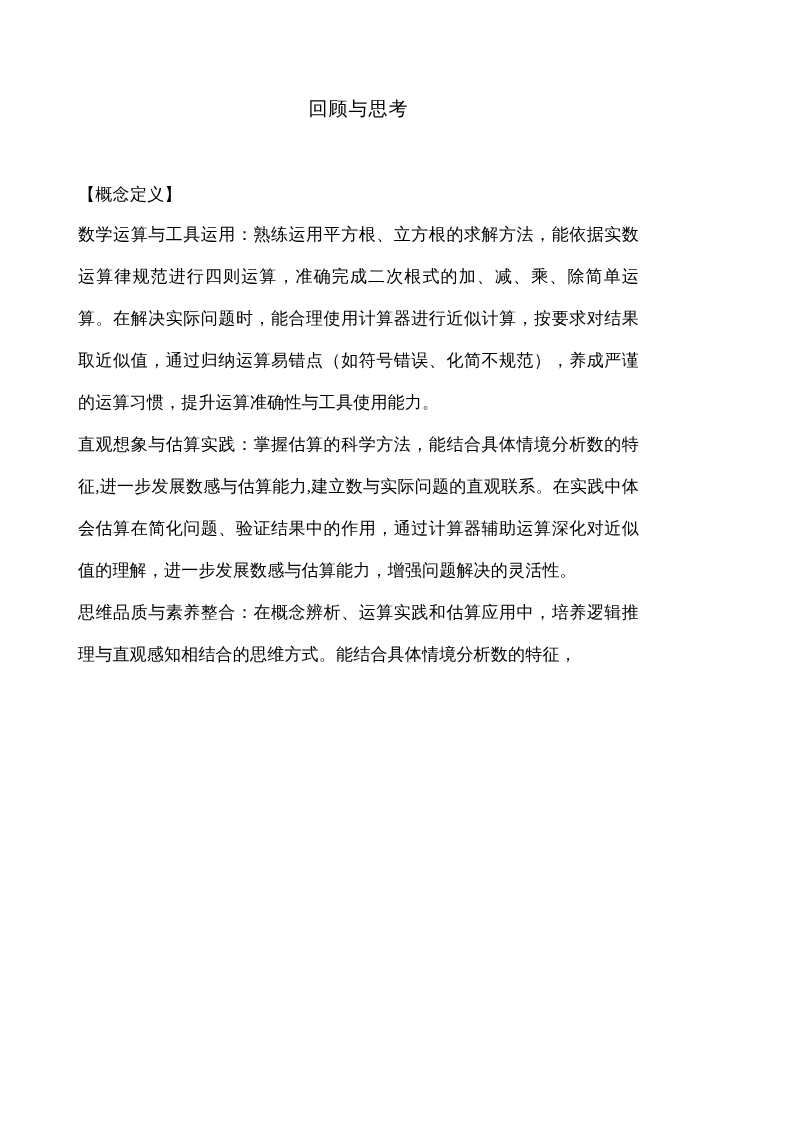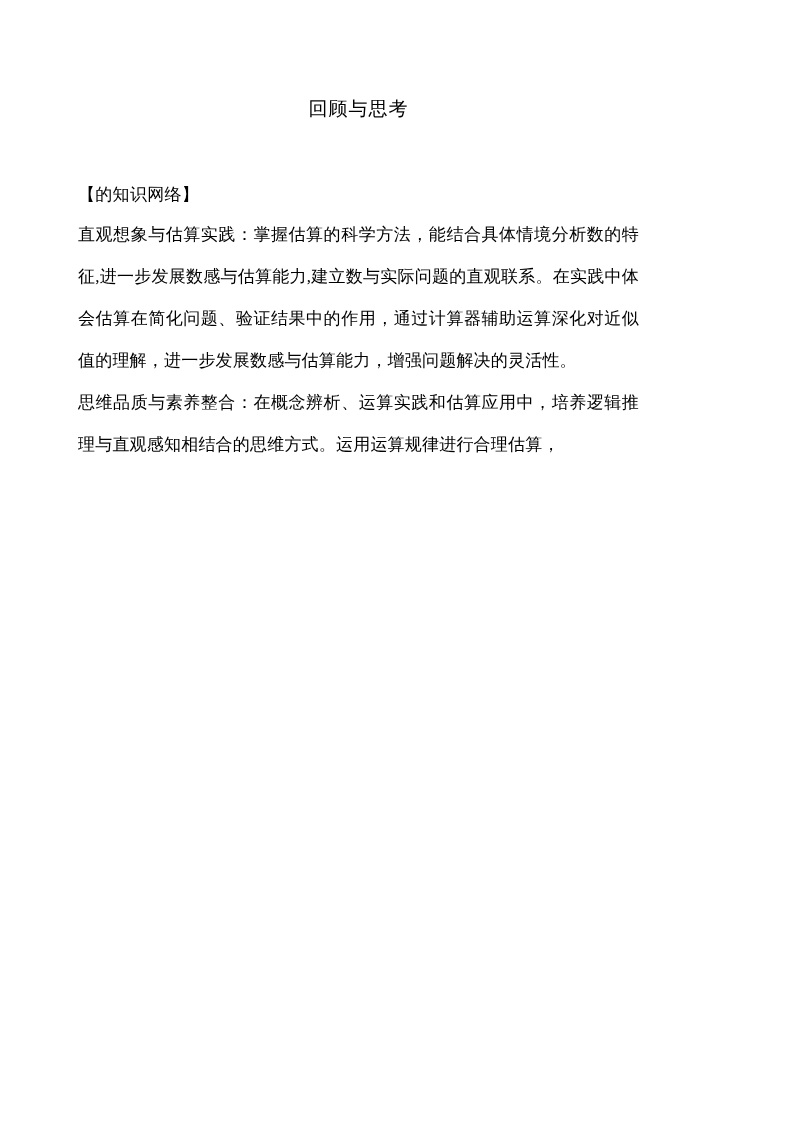--- a/index.html
+++ b/index.html
@@ -52,18 +52,19 @@
     margin-top: 0;
   }
 </style>
 </head>
 <body>
 
 <div class="page">
 
   <h1 class="doc-title">回顾与思考</h1>
 
-  <div class="section-heading">【的知识网络】</div>
+  <div class="section-heading">【概念定义】</div>
 
+  <p class="para">数学运算与工具运用：熟练运用平方根、立方根的求解方法，能依据实数运算律规范进行四则运算，准确完成二次根式的加、减、乘、除简单运算。在解决实际问题时，能合理使用计算器进行近似计算，按要求对结果取近似值，通过归纳运算易错点（如符号错误、化简不规范），养成严谨的运算习惯，提升运算准确性与工具使用能力。</p>
   <p class="para">直观想象与估算实践：掌握估算的科学方法，能结合具体情境分析数的特征,进一步发展数感与估算能力,建立数与实际问题的直观联系。在实践中体会估算在简化问题、验证结果中的作用，通过计算器辅助运算深化对近似值的理解，进一步发展数感与估算能力，增强问题解决的灵活性。</p>
-  <p class="para">思维品质与素养整合：在概念辨析、运算实践和估算应用中，培养逻辑推理与直观感知相结合的思维方式。运用运算规律进行合理估算，</p>
+  <p class="para">思维品质与素养整合：在概念辨析、运算实践和估算应用中，培养逻辑推理与直观感知相结合的思维方式。能结合具体情境分析数的特征，</p>
 
 </div>
 
 </body></html>

